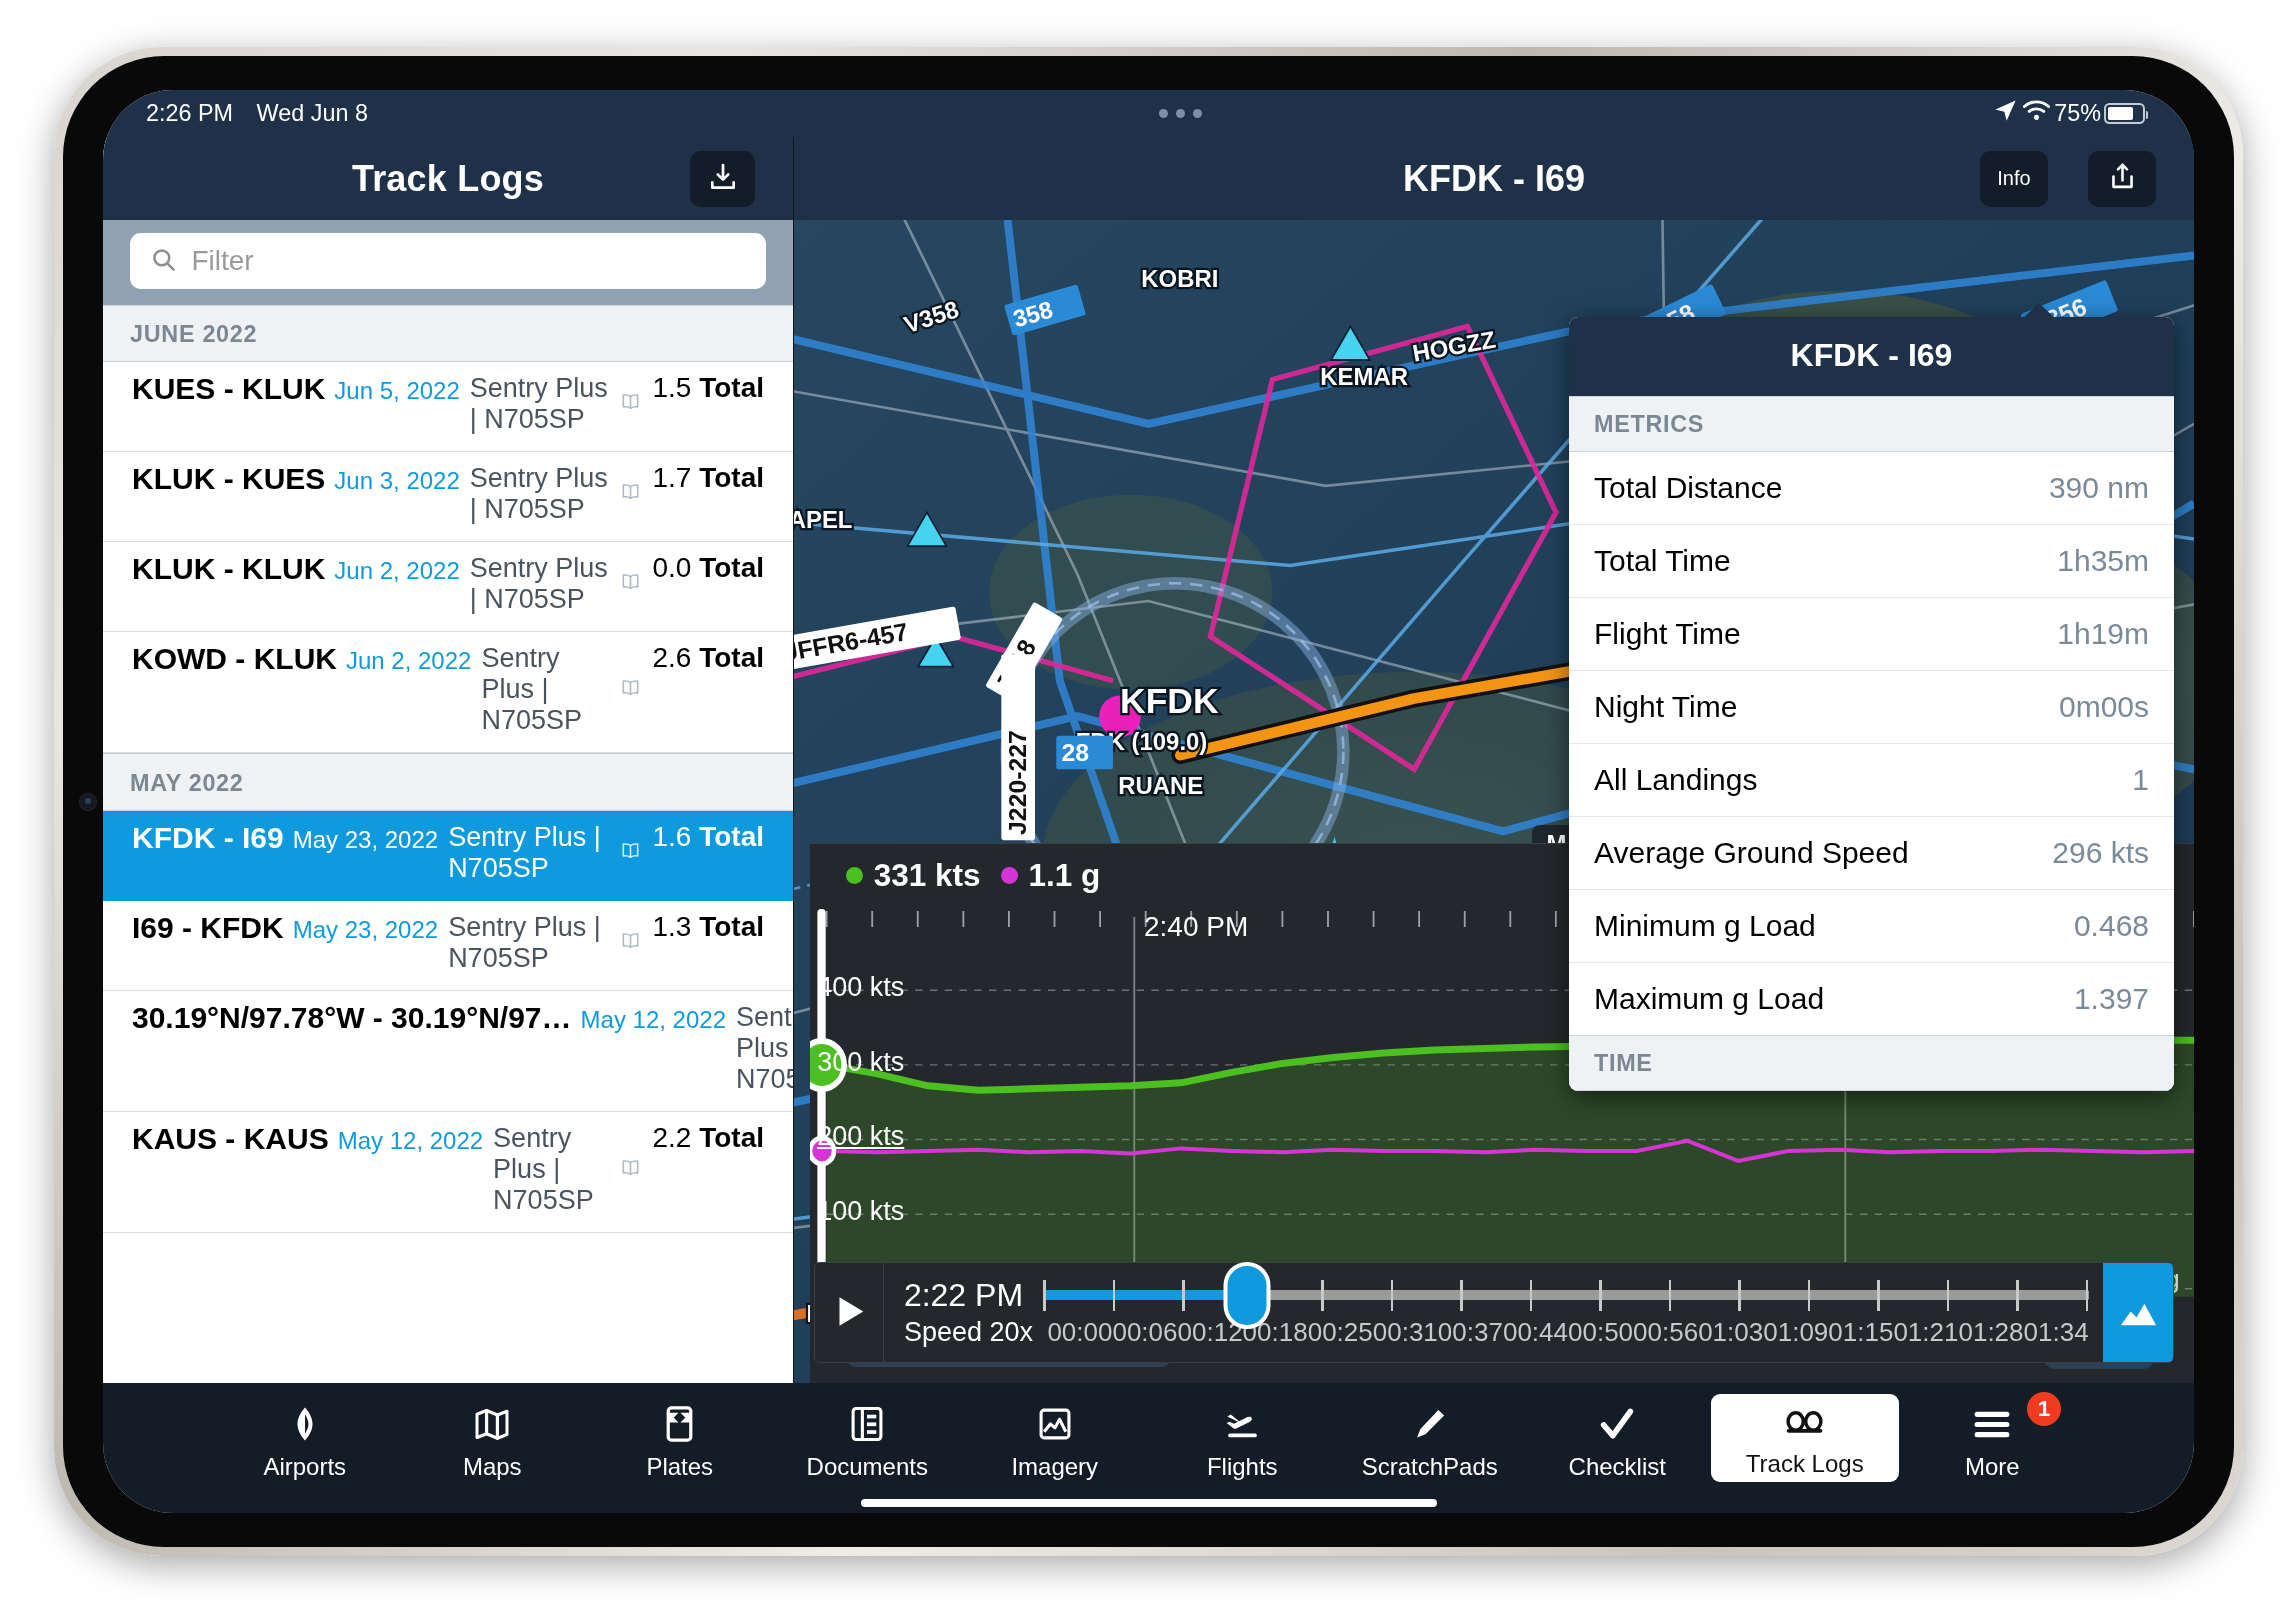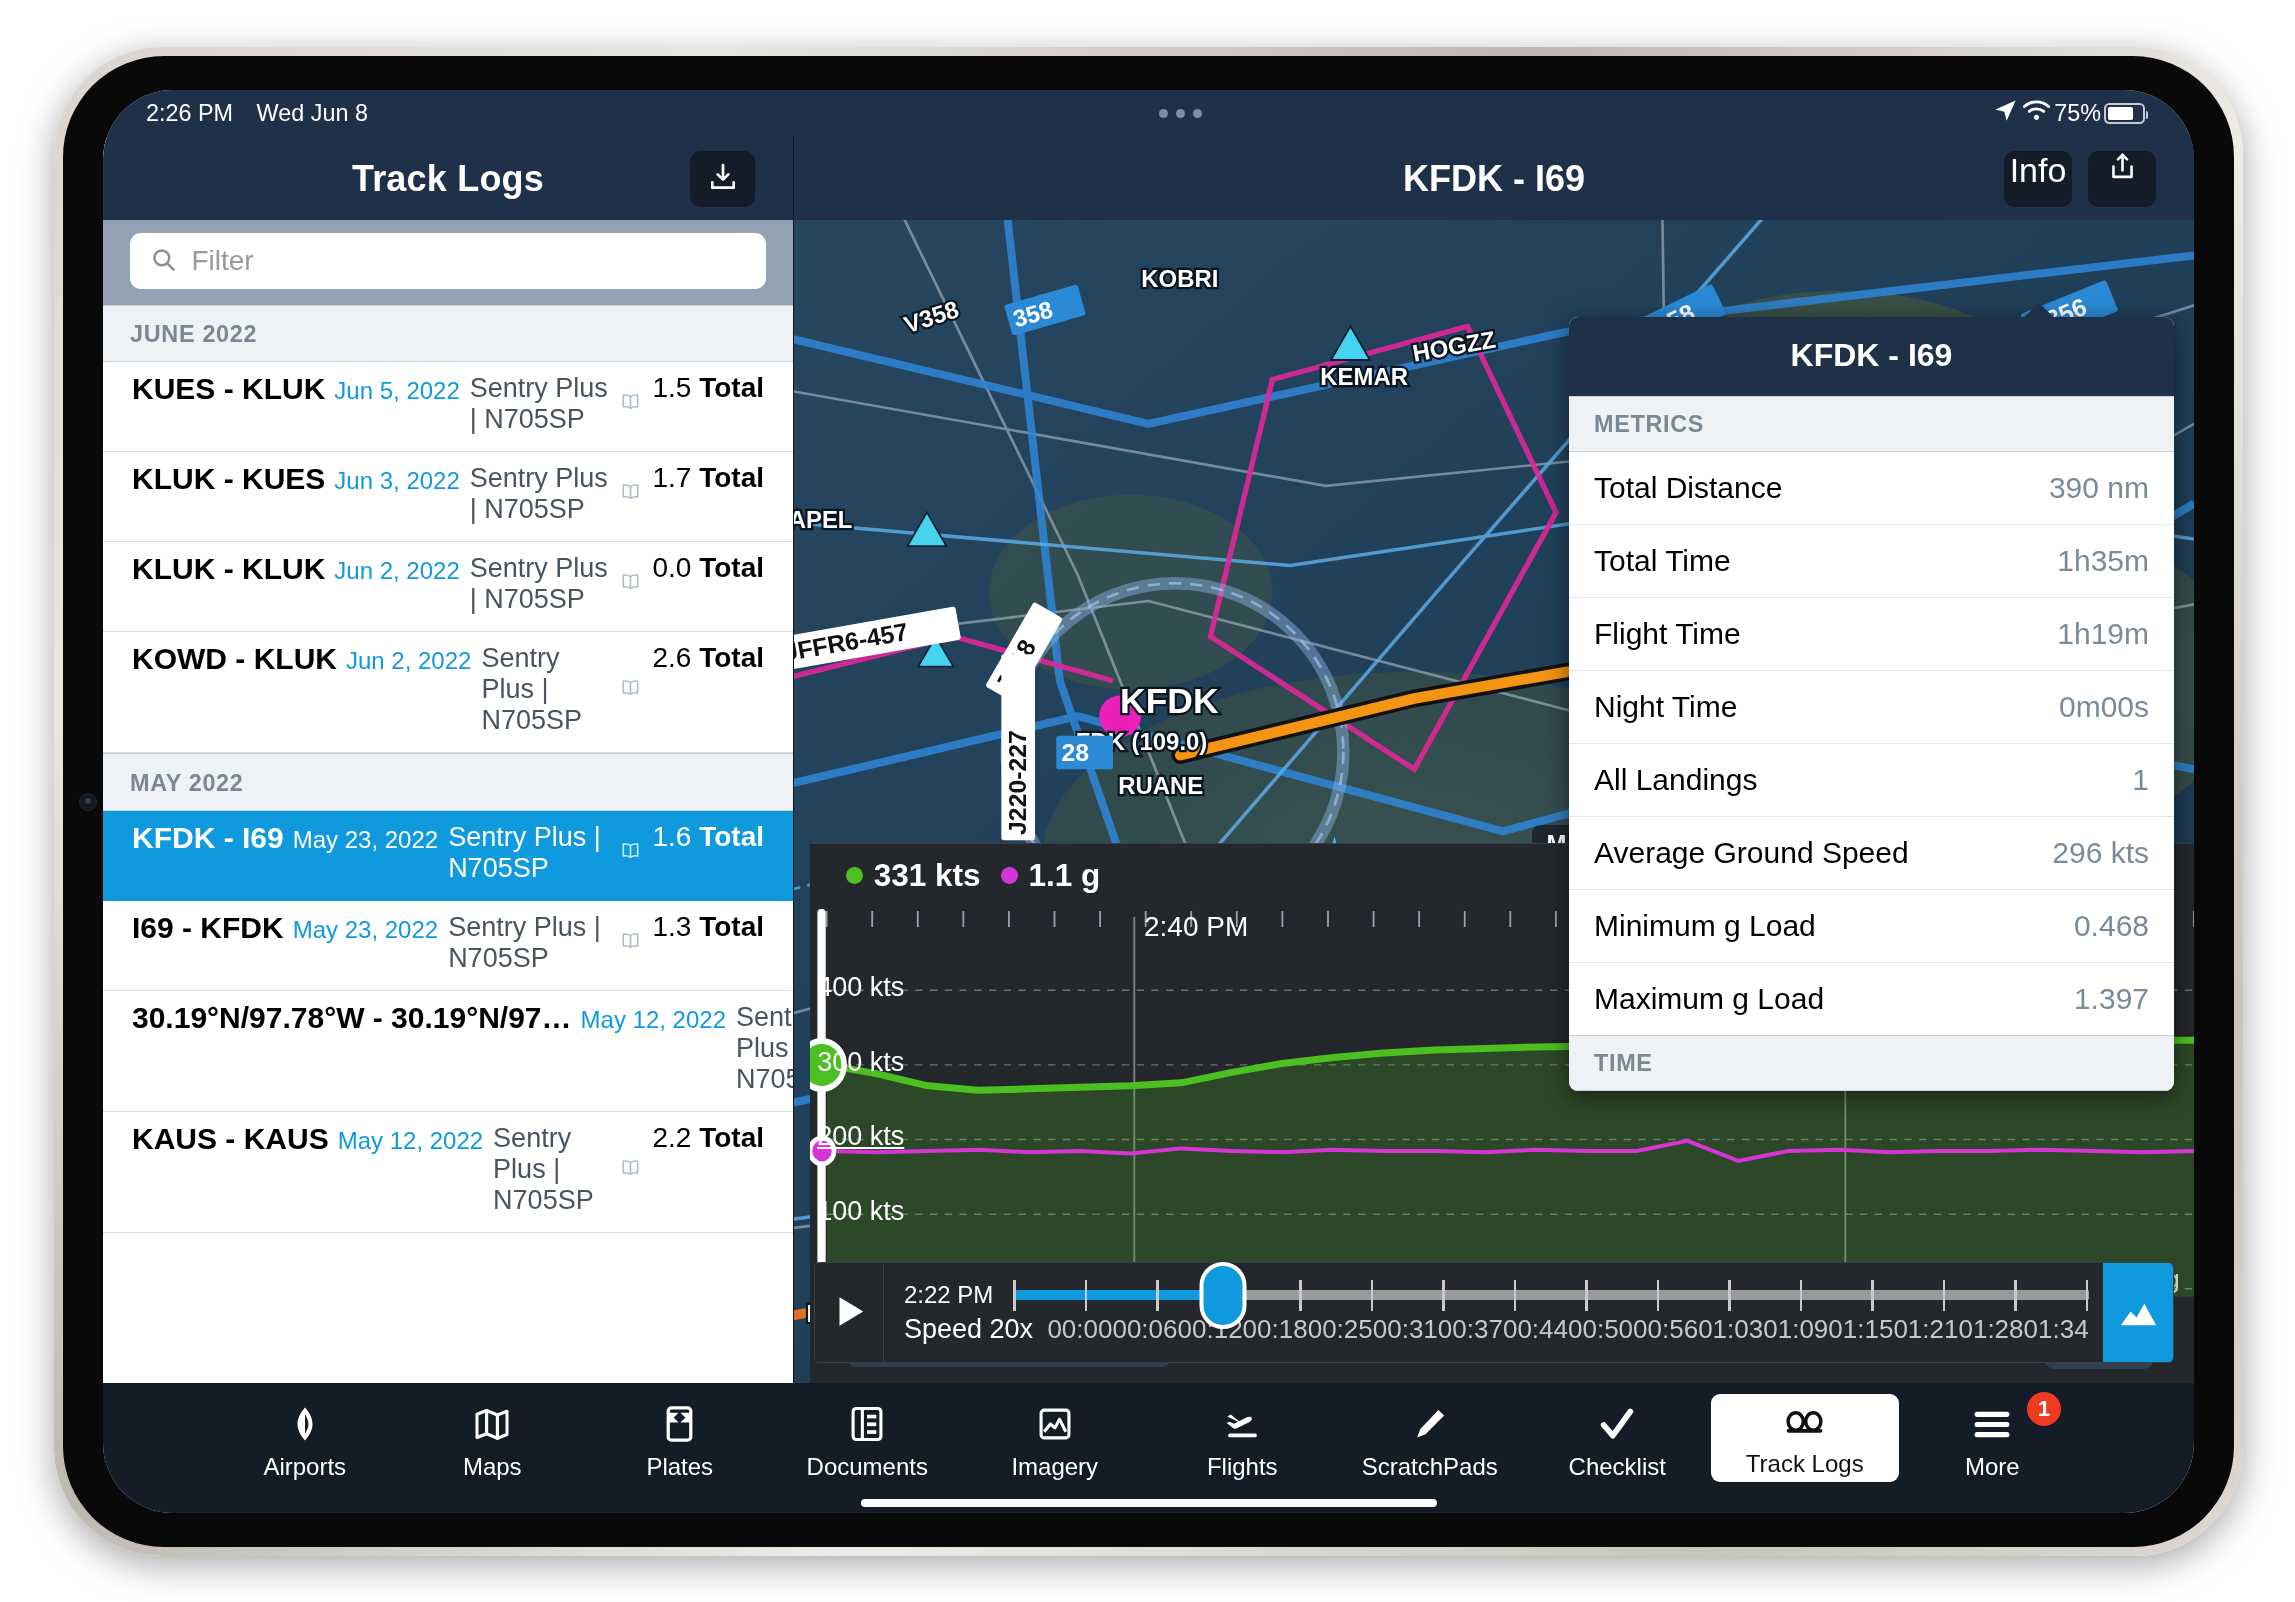--- a/index.html
+++ b/index.html
@@ -111,22 +111,22 @@
   .bookicon { display:inline-block; }
 
   
   .right-pane { flex:1; display:flex; flex-direction:column; min-width:0; position:relative; background:#0d1c2b; }
   .rp-header {
     height: 83px; flex:0 0 83px; background:#1e3148;
     display:flex; align-items:center; justify-content:center; position:relative;
   }
   .rp-title { color:#fff; font-size: 36px; font-weight:600; }
   .rp-actions { position:absolute; right: 38px; top:50%; transform:translateY(-50%); display:flex; gap:16px;}
-  .rp-btn { width:68px; height:56px; border-radius:10.8px; background:#131d2a; display:flex;justify-content:center;
-            color:#fff; font-size:34px;}
+  .rp-btn { width:68px; height:56px; border-radius:10.8px; background:#131d2a; display:flex;align-items:center;justify-content:center;
+            color:#fff; font-size:20px;margin-left:24px;}
 
   
   .map-area { flex:1; position:relative; min-height:0; overflow:hidden; background:#20425f; }
   .map-canvas { position:absolute; inset:0; }
 
   .aclabel {
     position:absolute; left: 738px; top: 605px;
     background: rgba(25,30,38,.80); color:#fff; font-size:24px; font-weight:700;
     padding:5.4px 14.4px; border-radius:8px; white-space:nowrap;
     letter-spacing:0.3px;
@@ -173,21 +173,21 @@
   
   .playbar {
     position:absolute; left: 20px; right: 20px; bottom: 20px; height: 101px;
     background:#24272b; border-radius: 5.4px;
     display:flex; align-items:stretch; z-index: 12;
     border:0.9px solid #3a3f46;
   }
   .pb-play { width: 97px; display:flex; align-items:center; justify-content:center; border-right:0.9px solid #3a3f46;}
   .pb-main { flex:1; display:flex; flex-direction:column; justify-content:center; padding: 0 14.4px 0 20px; gap:3.6px;}
   .pb-r1 { display:flex; align-items:center; gap:20px; }
-  .pb-time { color:#fff; font-size:24px; white-space:nowrap; }
+  .pb-time { color:#fff; font-size:32px; white-space:nowrap; }
   .pb-track { flex:1; position:relative; height: 31px; display:flex; align-items:center;}
   .pb-rail { position:absolute; left:0; right:0; height:10px; background:#9a9a9a; border-radius:1.8px; }
   .pb-fill { position:absolute; left:0; width: 19.5%; height:10px; background:#0f9ade; border-radius:1.8px;}
   .pb-ticks { position:absolute; left:0; right:0; height:31px; display:flex; justify-content:space-between; }
   .pb-ticks i { width:2.7px; height:31px; background:#c9c9c9; display:block;}
   .pb-knob { position:absolute; left: 19.5%; transform:translateX(-50%); width:47px; height:67px;
              background:#0f9ade; border:4.5px solid #fff; border-radius:23.4px; }
   .pb-r2 { display:flex; align-items:center; gap:14.4px; }
   .pb-speed { color:#fff; font-size:27px; white-space:nowrap; }
   .pb-scale { flex:1; display:flex; justify-content:space-between; color:#c8c8c8; font-size:26px;}

